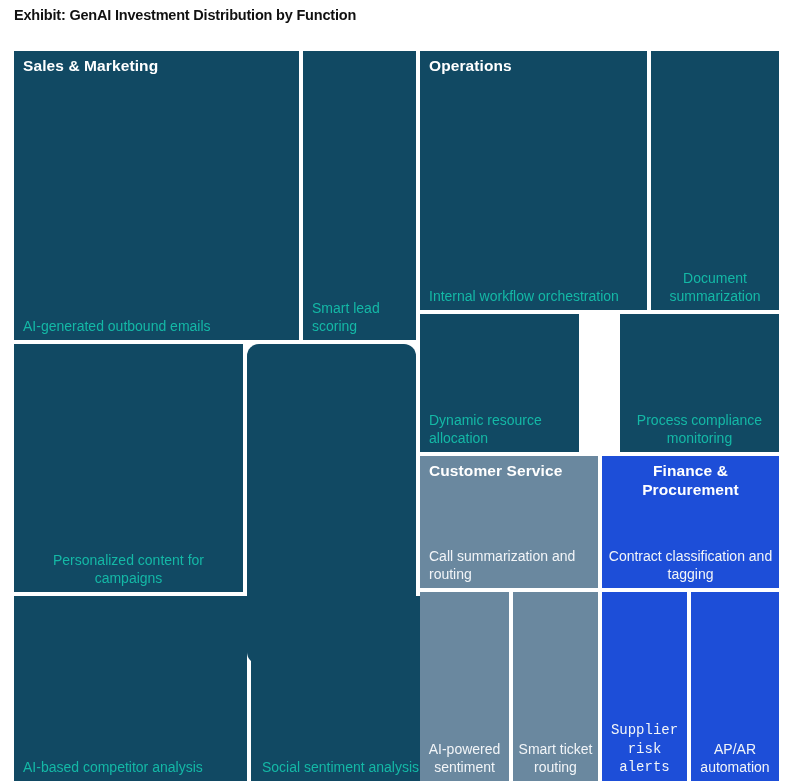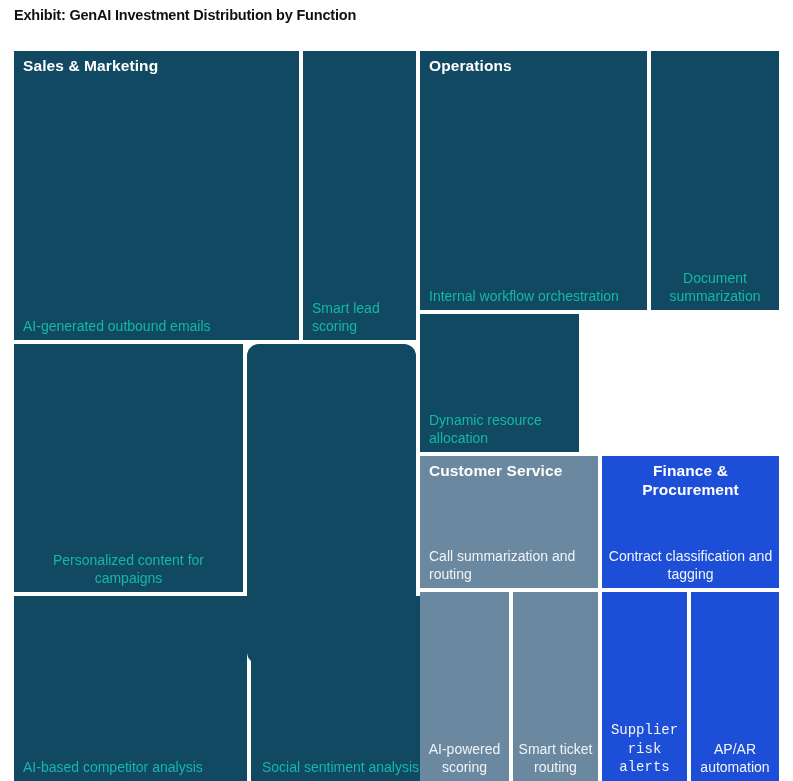--- a/index.html
+++ b/index.html
@@ -134,28 +134,31 @@
     </div>
 
     <div class="tile c-dark" style="left:637px; top:0px; width:128px; height:259px;">
       <div class="leaf-label center">Document summarization</div>
     </div>
 
     <div class="tile c-dark" style="left:406px; top:263px; width:159px; height:138px;">
       <div class="leaf-label left">Dynamic resource allocation</div>
     </div>
 
+    <div class="tile c-dark" style="left:606px; top:263px; width:159px; height:138px;">
+      <div class="leaf-label center">Process compliance monitoring</div>
+    </div>
 
     <div class="tile c-mid" style="left:406px; top:405px; width:178px; height:132px;">
       <div class="group-title">Customer Service</div>
       <div class="leaf-label left">Call summarization and routing</div>
     </div>
 
     <div class="tile c-mid" style="left:406px; top:541px; width:89px; height:189px;">
-      <div class="leaf-label center">AI-powered scoring</div>
+      <div class="leaf-label center">AI-powered sentiment</div>
     </div>
 
     <div class="tile c-mid" style="left:499px; top:541px; width:85px; height:189px;">
       <div class="leaf-label center">Smart ticket routing</div>
     </div>
 
     <div class="tile c-light" style="left:588px; top:405px; width:177px; height:132px;">
       <div class="group-title center">Finance &amp; Procurement</div>
       <div class="leaf-label center">Contract classification and tagging</div>
     </div>

